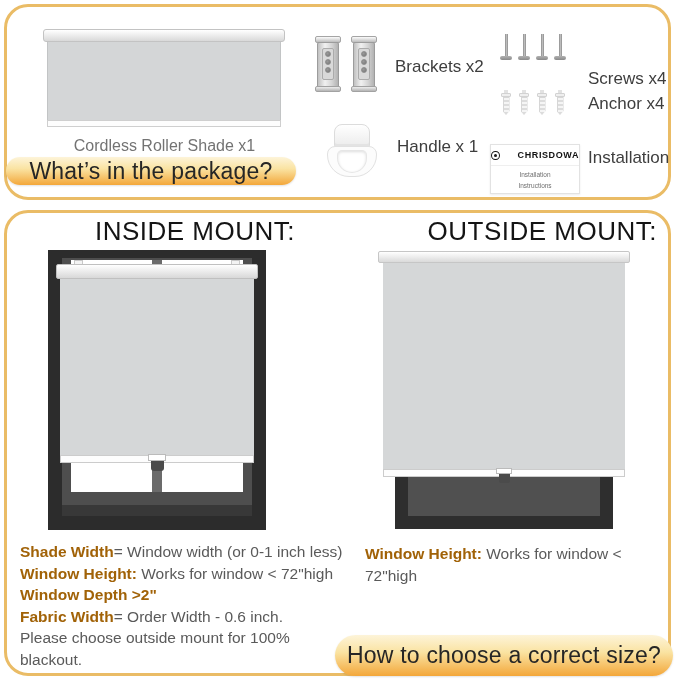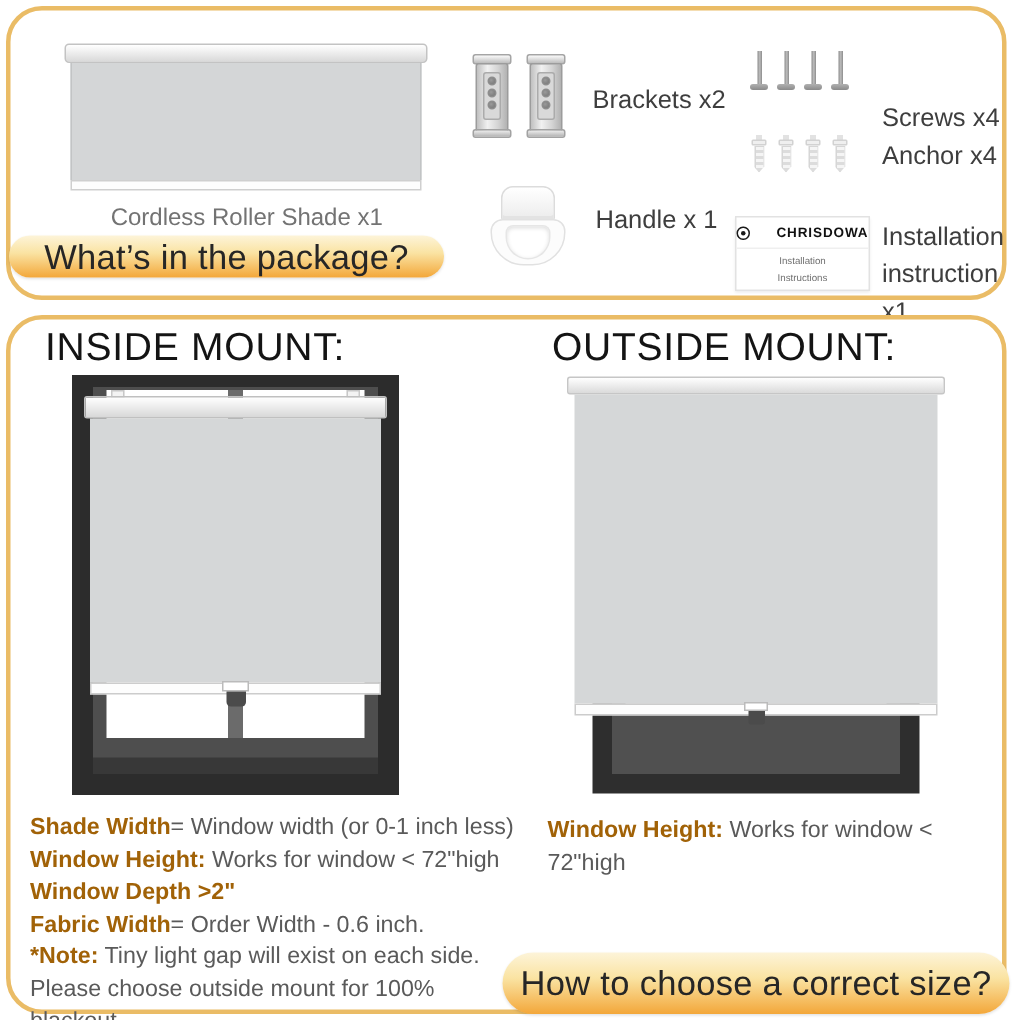--- a/index.html
+++ b/index.html
@@ -81,21 +81,21 @@
     background:#1a1a1a; border-radius:50%; }
   .booklet-brand-text { font-size:9px; font-weight:bold; letter-spacing:0.6px; color:#111; }
   .booklet-sub { font-size:6.5px; color:#6f6f6f; text-align:center; line-height:11px;
     padding-top:3px; }
 
   .pkg-label { position:absolute; font-size:17px; color:#3e3e3e; }
   .pkg-label-2line { line-height:25px; }
 
   
   .mount-heading { position:absolute; font-size:26px; font-weight:500; color:#141414;
-    letter-spacing:0.5px; text-align:left; }
+    letter-spacing:0.5px; text-align:right; }
 
   
   .iw { position:absolute; left:48px; top:250px; width:218px; height:280px; }
   .iw-outer { position:absolute; inset:0; background:#2c2c2c; }
   .iw-open { position:absolute; left:14px; right:14px; top:8px; bottom:14px; background:#4e4e4e; }
   .iw-panes { position:absolute; left:9px; right:9px; top:2px; bottom:24px; background:#fff; }
   .iw-mullion { position:absolute; left:50%; margin-left:-5px; width:10px; top:0; bottom:0;
     background:#6b6b6b; }
   .iw-sill { position:absolute; left:0; right:0; bottom:0; height:11px; background:#383838; }
   .iw-tab { position:absolute; top:10px; width:9px; height:5px; background:#f3f3f3;
@@ -231,30 +231,29 @@
         </span>
         <span class="booklet-brand-text">CHRISDOWA</span>
       </div>
       <div class="booklet-sub">
         <div>Installation</div>
         <div>Instructions</div>
       </div>
     </div>
     <div class="pkg-label pkg-label-2line" style="left:581px; top:138px;">
       <div>Installation</div>
-      <div>instruction x1</div>
     </div>
   </div>
 
   <div class="banner banner-package">What’s in the package?</div>
 
   <div class="panel panel-bottom"></div>
 
   <div class="mount-heading" style="left:30px; top:216px; width:265px;">INSIDE MOUNT:</div>
-  <div class="mount-heading" style="left:368px; top:216px; width:265px;">OUTSIDE MOUNT:</div>
+  <div class="mount-heading" style="left:392px; top:216px; width:265px;">OUTSIDE MOUNT:</div>
 
   <div class="iw">
     <div class="iw-outer">
       <div class="iw-open">
         <div class="iw-panes">
           <div class="iw-mullion"></div>
         </div>
         <div class="iw-sill"></div>
       </div>
       <div class="iw-tab" style="left:26px;"></div>
@@ -282,21 +281,20 @@
     <div class="ow-botbar"></div>
     <div class="ow-handle-notch"></div>
     <div class="ow-handle"></div>
   </div>
 
   <div class="specs specs-left">
     <div><span class="spec-label">Shade Width</span><span>= Window width (or 0-1 inch less)</span></div>
     <div><span class="spec-label">Window Height:</span><span> Works for window &lt; 72"high</span></div>
     <div><span class="spec-label">Window Depth &gt;2"</span><span></span></div>
     <div><span class="spec-label">Fabric Width</span><span>= Order Width - 0.6 inch.</span></div>
-    <div><span class="spec-label">*Note:</span><span> Tiny light gap will exist on each side.</span></div>
     <div><span class="spec-label"></span><span>Please choose outside mount for 100% blackout.</span></div>
   </div>
 
   <div class="specs specs-right">
     <div><span class="spec-label">Window Height:</span><span> Works for window &lt; 72"high</span></div>
   </div>
 
   <div class="banner banner-size">How to choose a correct size?</div>
 
 </div>

